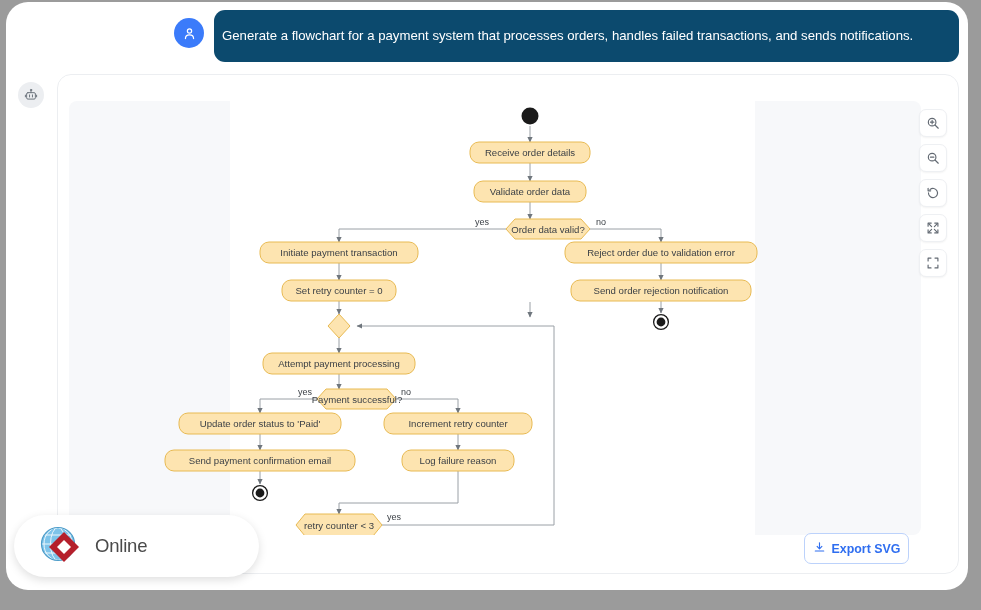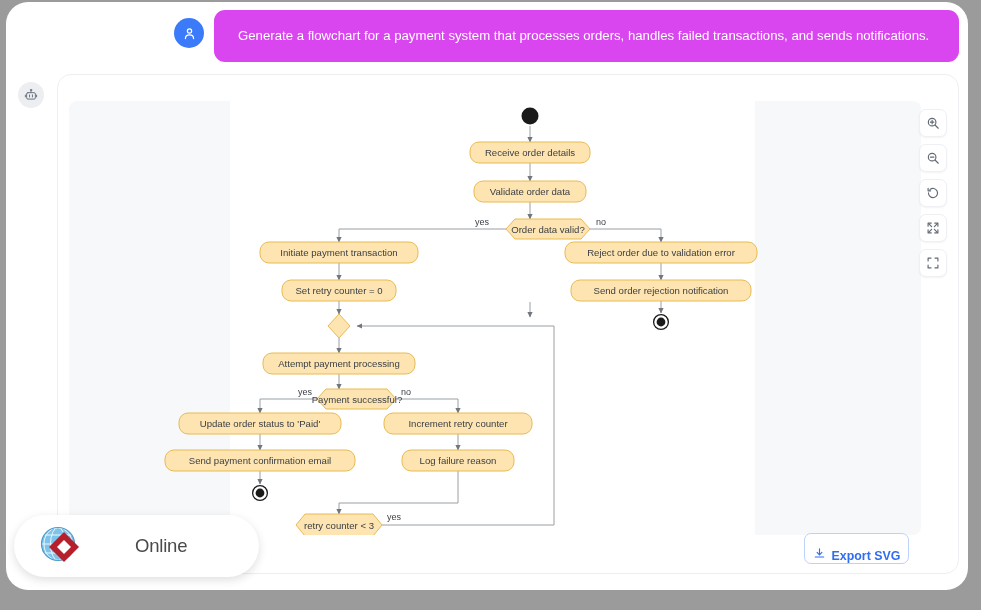--- a/index.html
+++ b/index.html
@@ -30,26 +30,26 @@
   }
   #user-avatar {
     position: absolute; left: 5px; top: 8px;
     width: 30px; height: 30px; border-radius: 50%;
     background: #3b7bfa;
     display: flex; align-items: center; justify-content: center;
   }
   #prompt-bubble {
     position: absolute; left: 45px; top: 0;
     width: 745px; min-height: 52px;
-    background: #d946ef;
+    background: #0c4a6e;
     border-radius: 11px;
     color: #ffffff;
     font-size: 13.2px;
     line-height: 52px;
-    padding: 0 24px;
+    padding: 0 8px;
     white-space: nowrap;
     overflow: hidden;
   }
 
   
   #bot-badge {
     position: absolute; left: 12px; top: 80px;
     width: 26px; height: 26px; border-radius: 50%;
     background: #eceef1;
     display: flex; align-items: center; justify-content: center;
@@ -117,39 +117,39 @@
   
   #export-btn {
     position: absolute;
     left: 798px; top: 531px;
     width: 105px; height: 31px;
     background: #ffffff;
     border: 1px solid #bcd2fb;
     border-radius: 7px;
     color: #2f6ef0;
     font-size: 12.4px; font-weight: bold;
-    display: flex; align-items: flex-end; justify-content: center; gap: 6px;
+    display: flex; align-items: center; justify-content: center; gap: 6px;
     cursor: pointer;
   }
 
   
   #vp-logo {
     position: absolute;
     left: 14px; top: 515px;
     width: 245px; height: 62px;
     background: #ffffff;
     border-radius: 31px;
     box-shadow: 0 3px 10px rgba(0,0,0,.13);
     display: flex; align-items: center;
     padding-left: 20px; gap: 9px;
     z-index: 9;
   }
   #vp-logo-text { line-height: 1.03; }
   .vp-line1 { font-size: 20.5px; font-weight: bold; color: #2b2b2b; letter-spacing: -.3px; }
-  .vp-line2 { font-size: 18.5px; color: #4a4a4a; letter-spacing: -.2px; margin-left: 40px; }
+  .vp-line2 { font-size: 18.5px; color: #4a4a4a; letter-spacing: -.2px; }
 
   
   #flowchart { position: absolute; left: 0; top: 0; width: 852px; height: 434px; }
   .fc-text {
     font-family: "Liberation Sans", sans-serif;
     font-size: 9.6px;
     fill: #3a3f45;
   }
   .fc-label { font-size: 9px; fill: #3a3f45; }
   .fc-node { fill: #fde4b0; stroke: #e8ba53; stroke-width: 1; }

